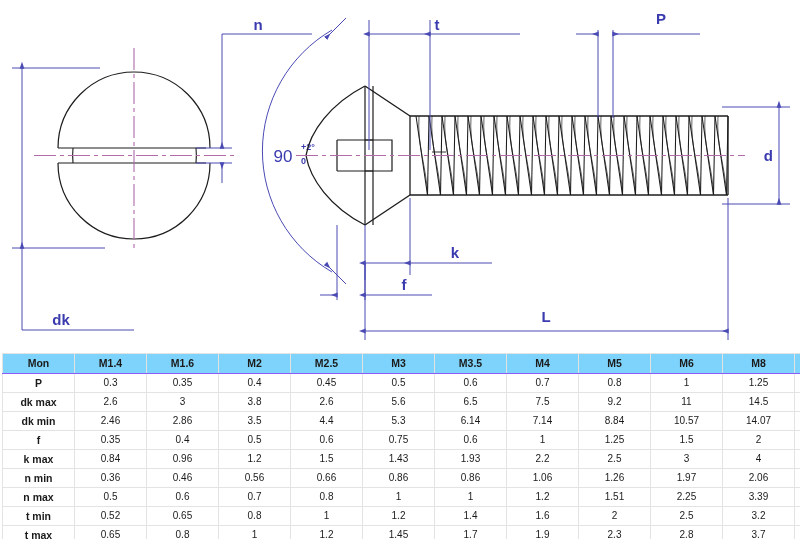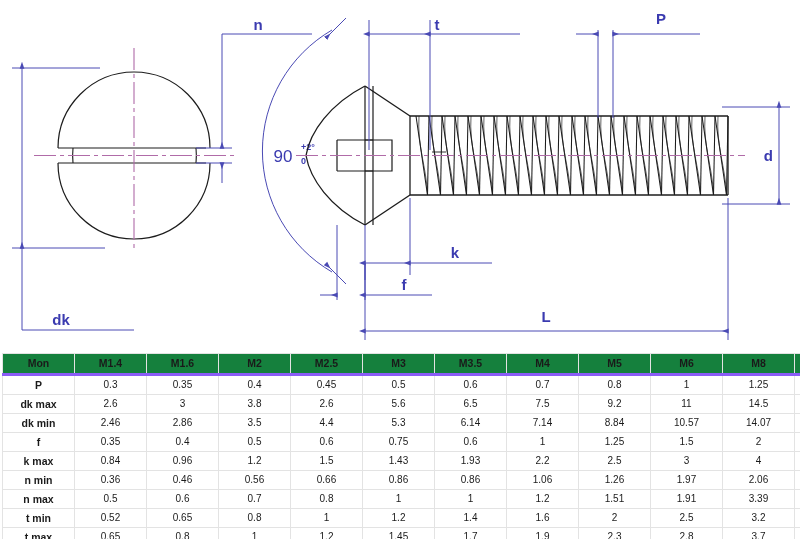--- a/index.html
+++ b/index.html
@@ -71,26 +71,26 @@
     line-height: 18px;
     padding: 0;
     text-align: center;
     font-size: 10px;
     color: #1a1a1a;
     font-family: "Liberation Sans", sans-serif;
     overflow: hidden;
     white-space: nowrap;
   }
   table.spec thead th {
-    background: #15803d;
+    background: #7dd3fc;
     font-weight: bold;
     font-size: 10.5px;
     height: 19px;
     line-height: 19px;
-    border-bottom: 3px solid #8b5cf6;
+    border-bottom: 1px solid #8b5cf6;
   }
   table.spec tbody td.rowhead {
     font-weight: bold;
     font-size: 10.5px;
     background: #ffffff;
   }
   table.spec col.c0 { width: 72px; }
   table.spec col.cn { width: 72px; }
 </style>
 </head>
@@ -417,21 +417,21 @@
           <tr>
             <td class="rowhead">n max</td>
             <td>0.5</td>
             <td>0.6</td>
             <td>0.7</td>
             <td>0.8</td>
             <td>1</td>
             <td>1</td>
             <td>1.2</td>
             <td>1.51</td>
-            <td>1.91</td>
+            <td>2.25</td>
             <td>3.39</td>
             <td>2.81</td>
           </tr>
           <tr>
             <td class="rowhead">t min</td>
             <td>0.52</td>
             <td>0.65</td>
             <td>0.8</td>
             <td>1</td>
             <td>1.2</td>

